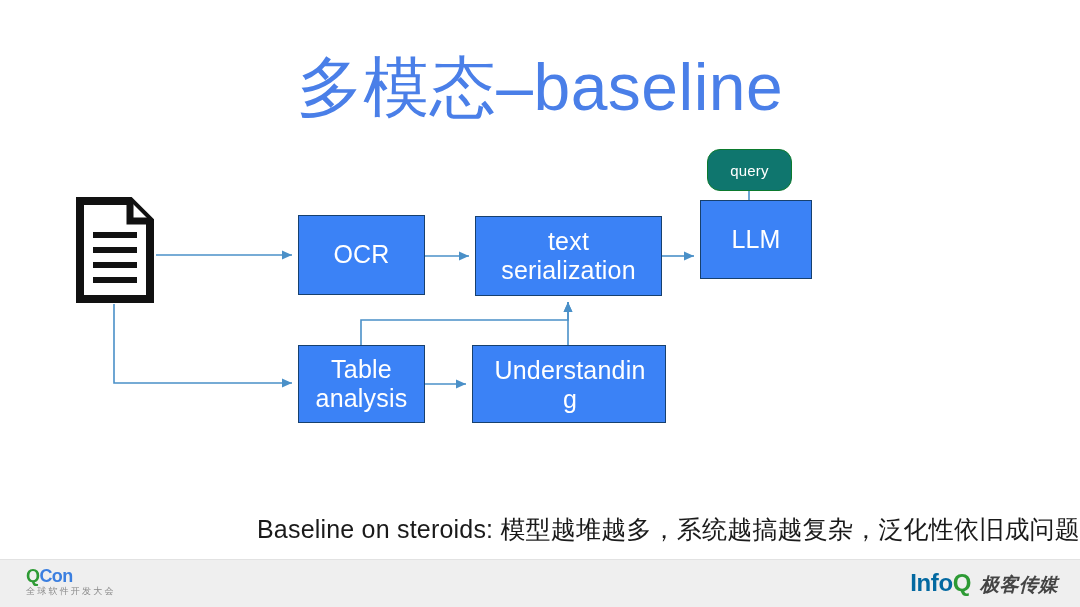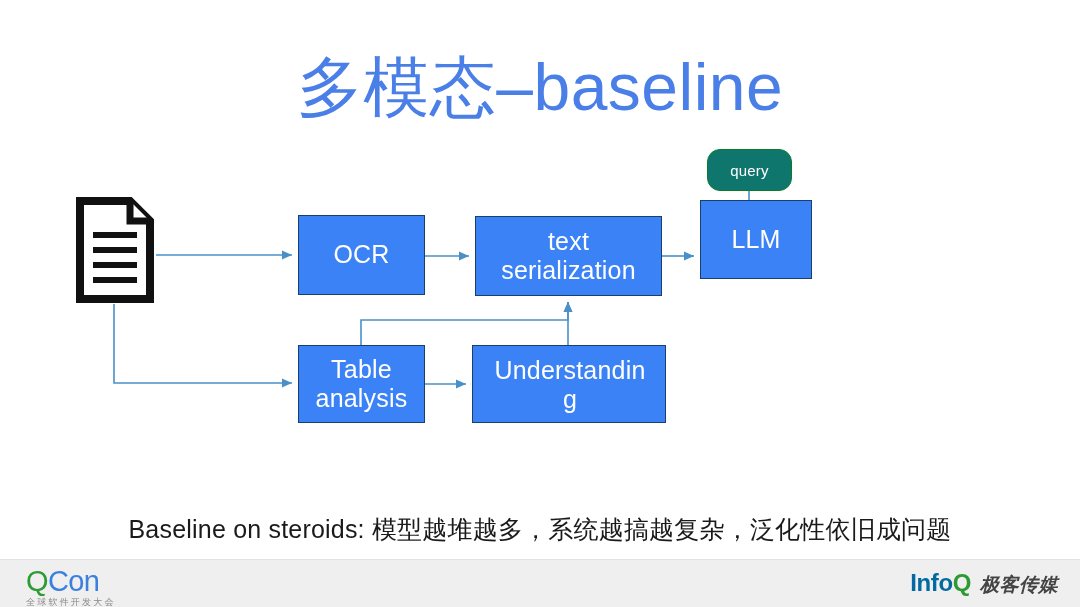--- a/index.html
+++ b/index.html
@@ -117,21 +117,21 @@
     font-size: 15px;
     letter-spacing: 0.2px;
   }
 
   
   .caption {
     position: absolute;
     left: 0;
     top: 513px;
     width: 1080px;
-    text-align: center;
+    text-align: right;
     font-size: 25px;
     color: #1a1a1a;
     white-space: nowrap;
     letter-spacing: 0.2px;
   }
 
   
   .footer {
     position: absolute;
     left: 0;
@@ -142,22 +142,22 @@
     border-top: 1px solid #e2e2e2;
   }
   .qcon-logo {
     position: absolute;
     left: 26px;
     top: 7px;
     width: 200px;
     height: 38px;
   }
   .qcon-word {
-    font-size: 29px;
-    font-weight: 400;
+    font-size: 18px;
+    font-weight: 700;
     letter-spacing: -0.6px;
     line-height: 1;
   }
   .qcon-word .q { color: #2d9a34; }
   .qcon-word .con { color: #3b7fe0; }
   .qcon-sub {
     font-size: 9px;
     color: #8a8a8a;
     letter-spacing: 2.2px;
     margin-top: 2px;

